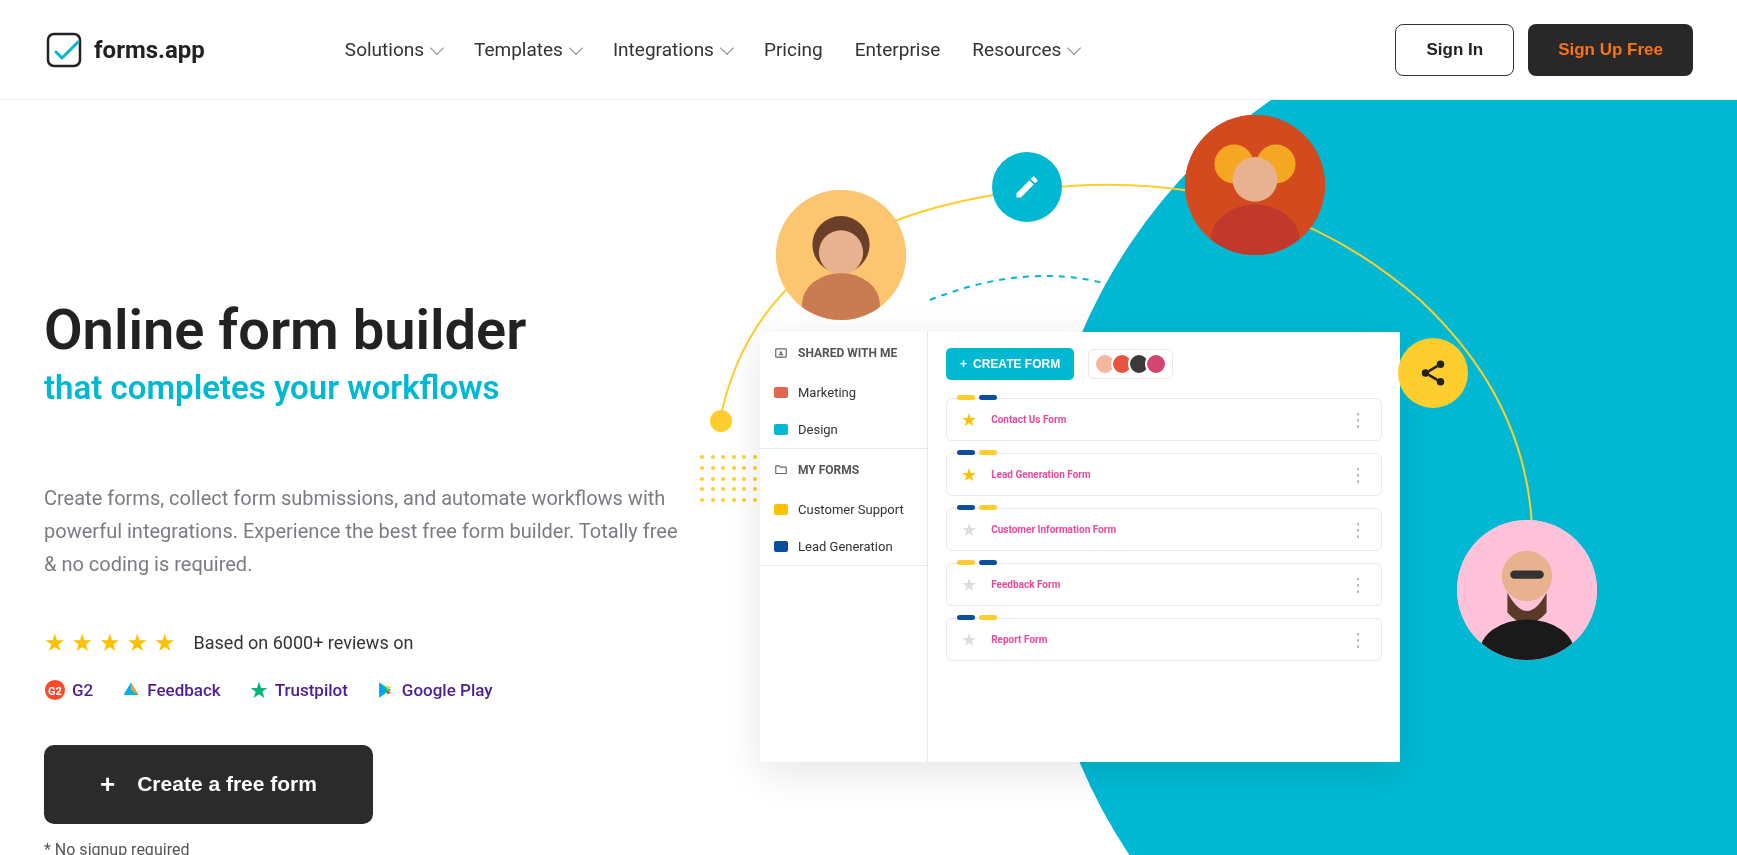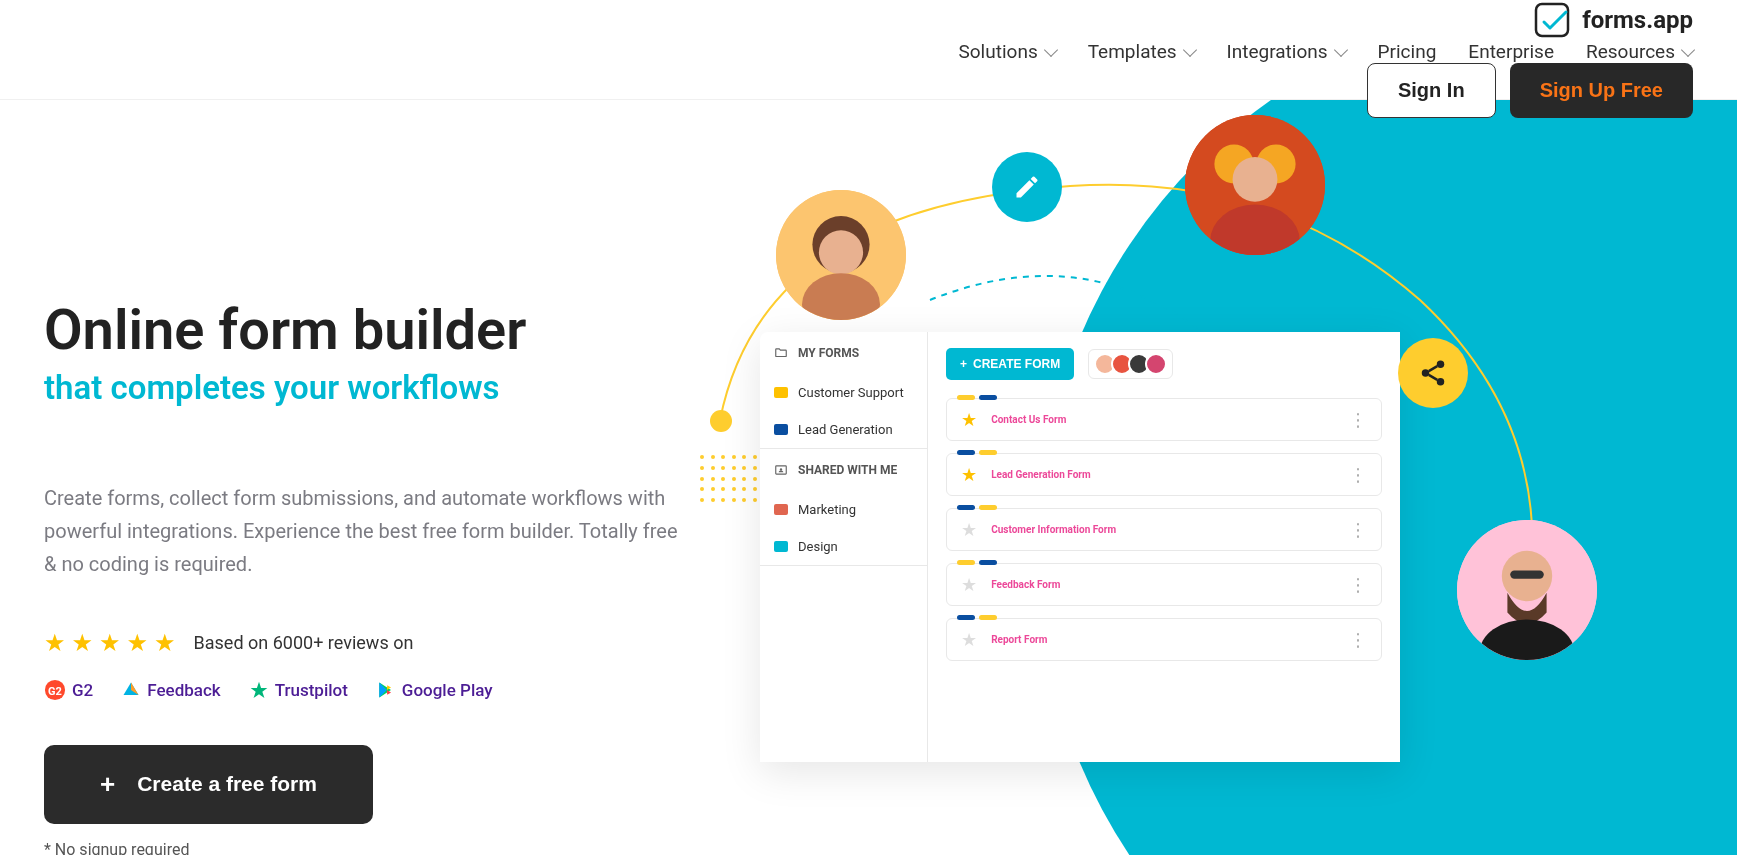--- a/index.html
+++ b/index.html
@@ -1,28 +1,28 @@
 <!DOCTYPE html>
 <html><head>
 <meta charset="utf-8">
 <style>
 * { margin: 0; padding: 0; box-sizing: border-box; }
 body { font-family: -apple-system, BlinkMacSystemFont, 'Segoe UI', Roboto, Arial, sans-serif; background: #fff; overflow: hidden; }
 .page { width: 1737px; height: 855px; position: relative; }
 
 
-.header { height: 100px; display: flex; align-items: flex-end; padding: 0 44px; border-bottom: 1px solid #f0f0f0; position: relative; z-index: 20; background: #fff; flex-direction: column; }
+.header { height: 100px; display: flex; align-items: center; padding: 0 44px; border-bottom: 1px solid #f0f0f0; position: relative; z-index: 20; background: #fff; }
 .logo { display: flex; align-items: center; gap: 10px; cursor: pointer; }
 .logo-icon { width: 40px; height: 40px; }
 .logo-text { font-size: 24px; font-weight: 700; color: #222; }
 .nav { display: flex; gap: 32px; margin-left: 140px; }
 .nav-item { display: flex; align-items: center; gap: 8px; font-size: 19px; color: #333; cursor: pointer; }
 .chevron { width: 10px; height: 10px; border-right: 1.5px solid #888; border-bottom: 1.5px solid #888; transform: rotate(45deg); margin-top: -3px; }
 .header-actions { margin-left: auto; display: flex; gap: 14px; }
-.btn { padding: 15px 30px; border-radius: 8px; font-size: 20px; font-weight: 700; cursor: pointer; border: none; }
+.btn { padding: 15px 30px; border-radius: 8px; font-size: 17px; font-weight: 700; cursor: pointer; border: none; }
 .btn-signin { background: #fff; border: 1.5px solid #333; color: #222; }
 .btn-signup { background: #282828; color: #f97316; }
 
 
 .hero { position: relative; height: 755px; }
 .hero-left { position: absolute; left: 44px; top: 200px; width: 640px; }
 .title { font-size: 56px; font-weight: 600; color: #222; line-height: 1.1; }
 .subtitle { font-size: 33px; font-weight: 600; color: #00b8d2; margin-top: 6px; }
 .desc { font-size: 20px; color: #7b7b82; line-height: 1.65; margin-top: 75px; }
 .rating { display: flex; align-items: center; gap: 18px; margin-top: 48px; }
@@ -251,52 +251,52 @@
         <span>Create a free form</span>
       </button>
       <div class="note">* No signup required</div>
     </div>
 
     <div class="mockup">
       <div class="sidebar">
         <div class="side-section">
           <div class="side-header">
             <svg width="14" height="14" viewBox="0 0 24 24">
-                <path d="M3 6a1 1 0 011-1h5l2 2h9a1 1 0 011 1v9a1 1 0 01-1 1H4a1 1 0 01-1-1V6z" fill="none" stroke="#666" stroke-width="2"></path>
-              </svg>
-            <span>MY FORMS</span>
-          </div>
-          <div id="my-folders">
-              <div class="side-item">
-                <span class="folder-icon" style="background:#fec100"></span>
-                <span>Customer Support</span>
-              </div>
-              <div class="side-item">
-                <span class="folder-icon" style="background:#0a4ea0"></span>
-                <span>Lead Generation</span>
-              </div>
-            </div>
-        </div>
-        <div class="side-section">
-          <div class="side-header">
-            <svg width="14" height="14" viewBox="0 0 24 24">
                 <rect x="3" y="5" width="18" height="14" rx="1" fill="none" stroke="#666" stroke-width="2"></rect>
                 <circle cx="12" cy="11" r="2" fill="#666"></circle>
                 <path d="M8 16c0-2 2-3 4-3s4 1 4 3" fill="#666"></path>
               </svg>
             <span>SHARED WITH ME</span>
           </div>
           <div id="shared-folders">
               <div class="side-item">
                 <span class="folder-icon" style="background:#e06650"></span>
                 <span>Marketing</span>
               </div>
               <div class="side-item">
                 <span class="folder-icon" style="background:#00b8d2"></span>
                 <span>Design</span>
+              </div>
+            </div>
+        </div>
+        <div class="side-section">
+          <div class="side-header">
+            <svg width="14" height="14" viewBox="0 0 24 24">
+                <path d="M3 6a1 1 0 011-1h5l2 2h9a1 1 0 011 1v9a1 1 0 01-1 1H4a1 1 0 01-1-1V6z" fill="none" stroke="#666" stroke-width="2"></path>
+              </svg>
+            <span>MY FORMS</span>
+          </div>
+          <div id="my-folders">
+              <div class="side-item">
+                <span class="folder-icon" style="background:#fec100"></span>
+                <span>Customer Support</span>
+              </div>
+              <div class="side-item">
+                <span class="folder-icon" style="background:#0a4ea0"></span>
+                <span>Lead Generation</span>
               </div>
             </div>
         </div>
       </div>
       <div class="main">
         <div class="main-header">
           <button class="create-btn">
             <span>+</span>
             <span>CREATE FORM</span>
           </button>

